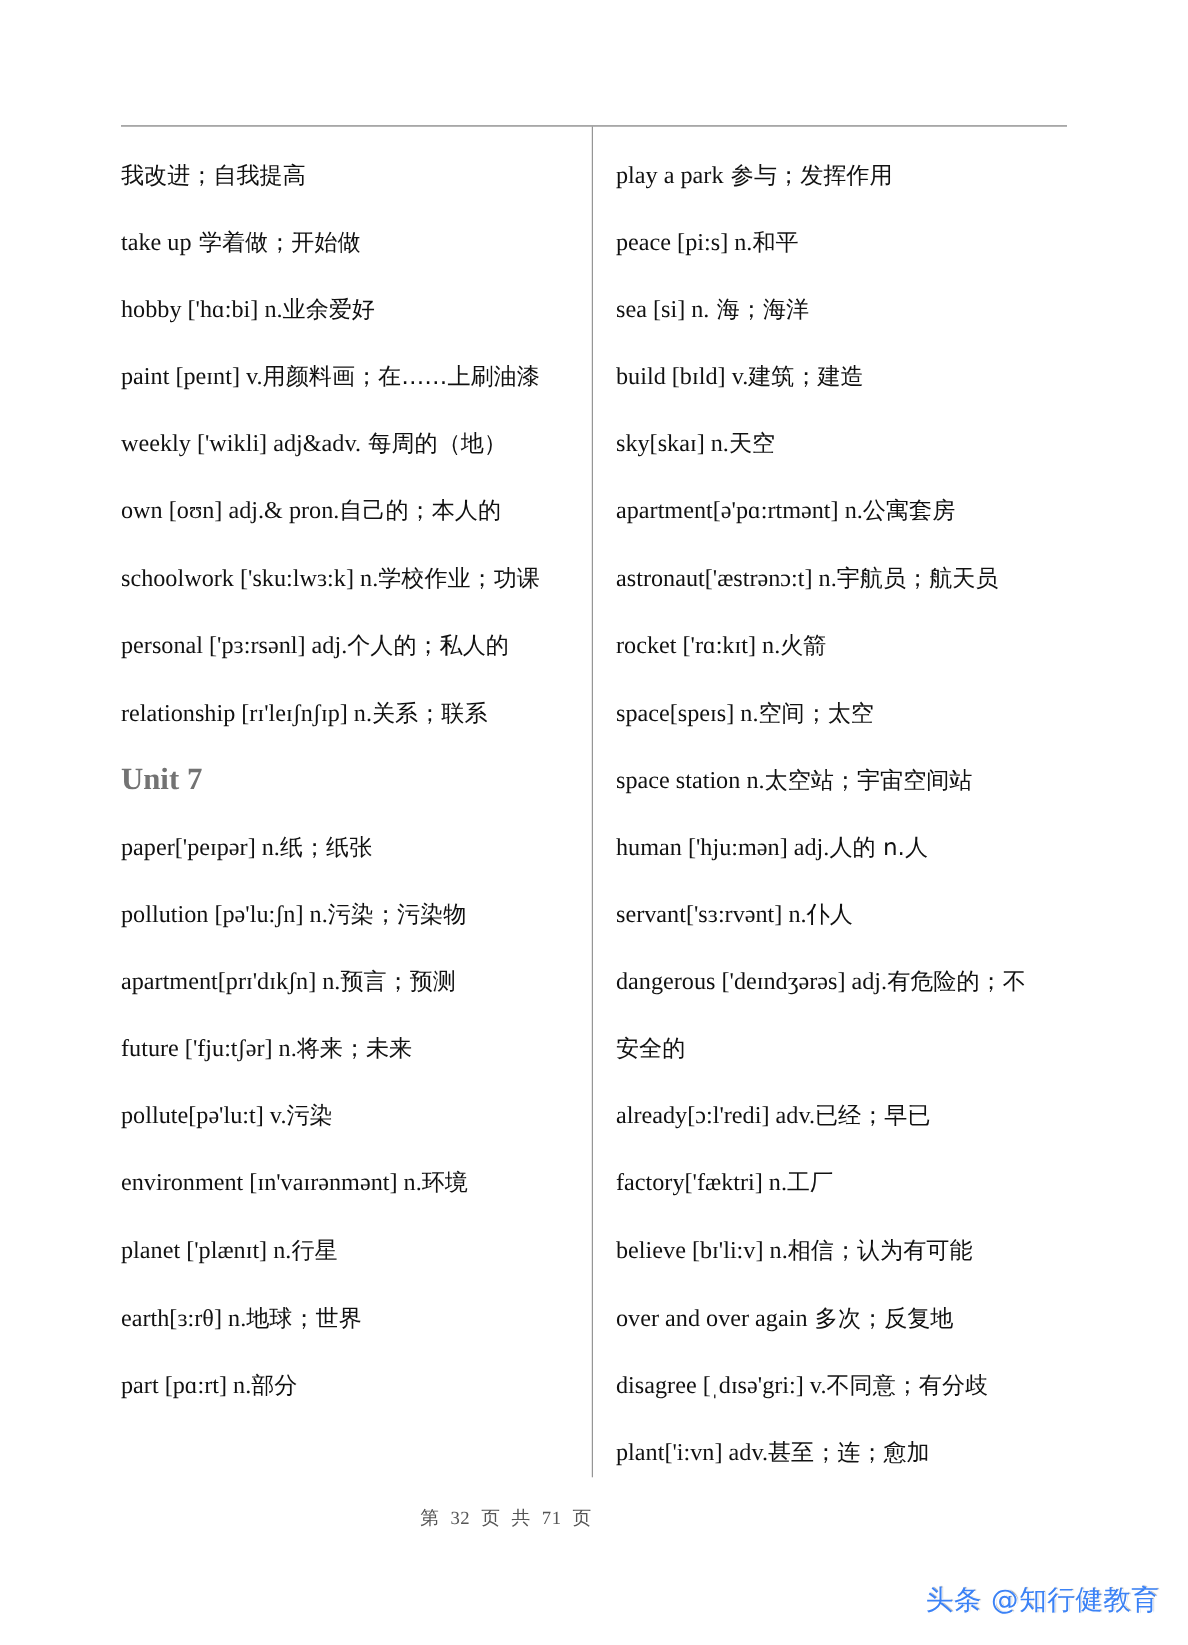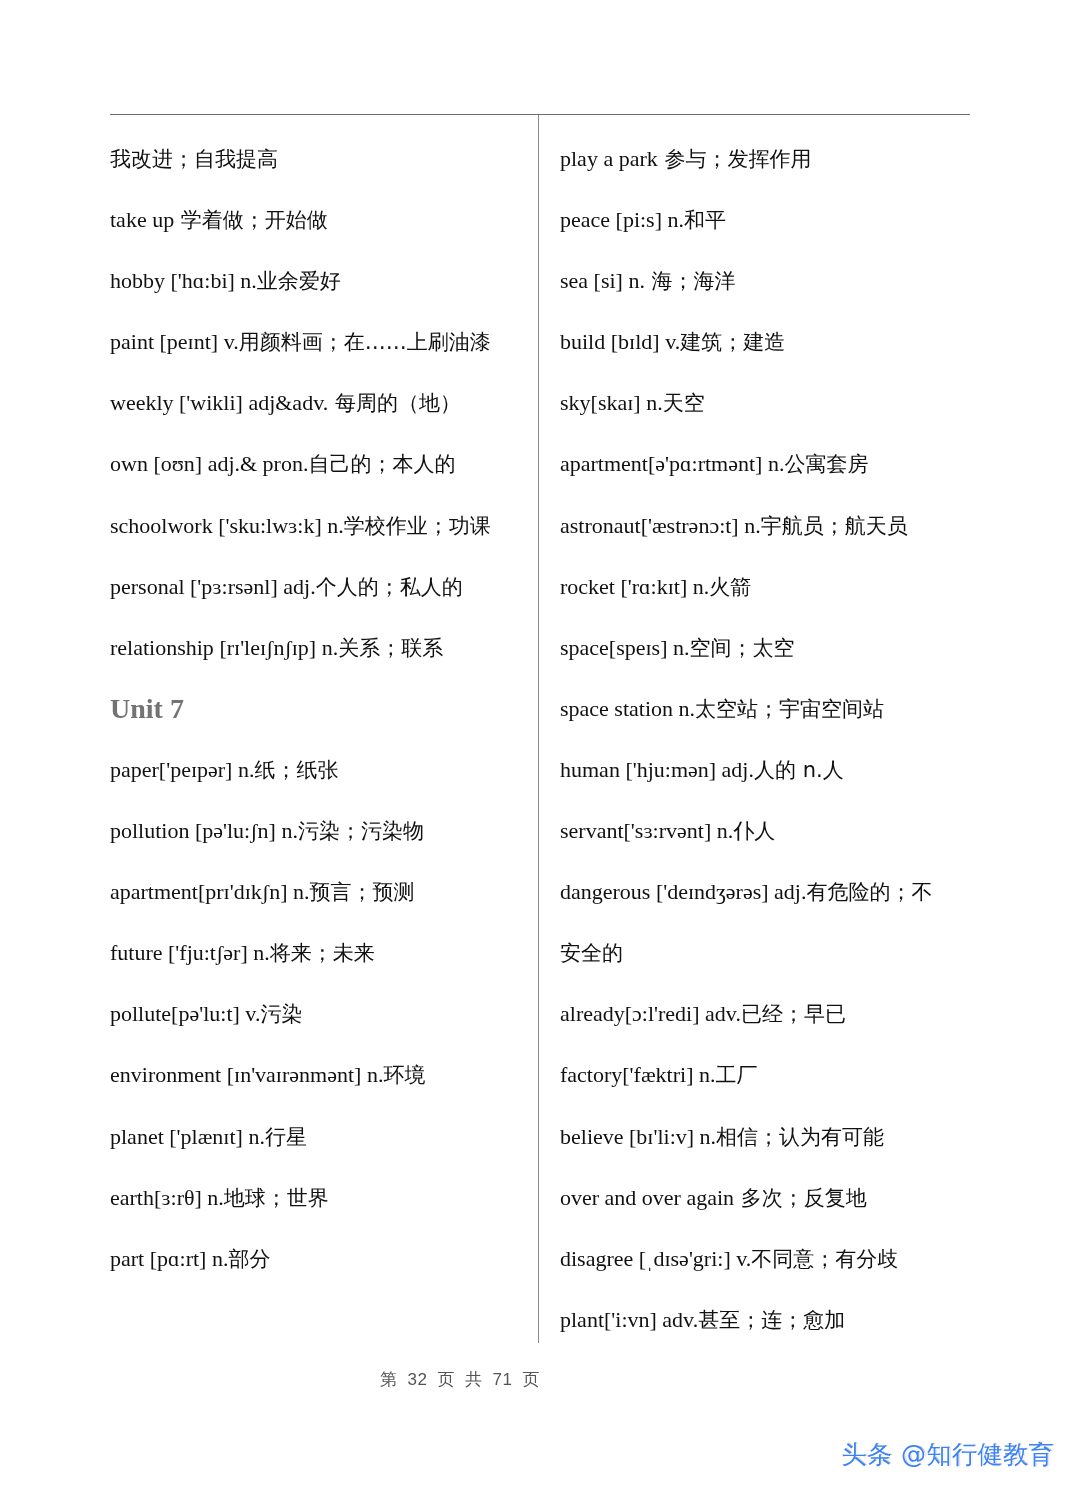--- a/index.html
+++ b/index.html
@@ -52,21 +52,21 @@
       font-weight: bold;
       font-size: 28px;
       color: #737373;
     }
     .footer {
       position: absolute;
       top: 1368px;
       left: 0;
       width: 920px;
       text-align: center;
-      font-family: Liberation Sans, sans-serif;
+      font-family: Liberation Serif, serif;
       font-size: 17px;
       color: #555555;
       letter-spacing: 0.5px;
     }
     .footer span { margin: 0 5px; }
     .watermark {
       position: absolute;
       right: 26px;
       top: 1438px;
       font-family: "DejaVu Sans", sans-serif;

